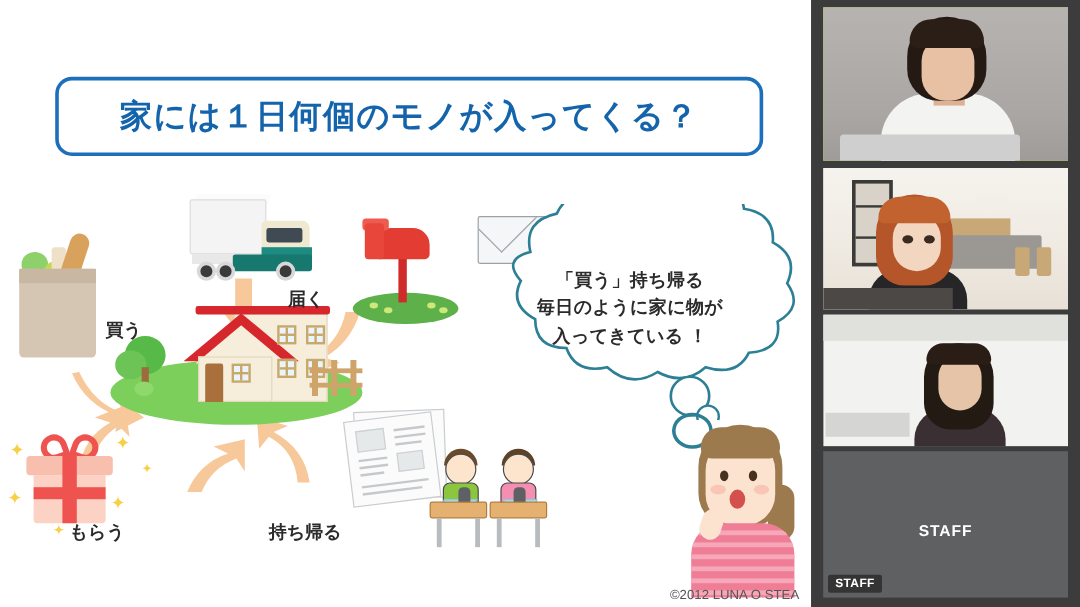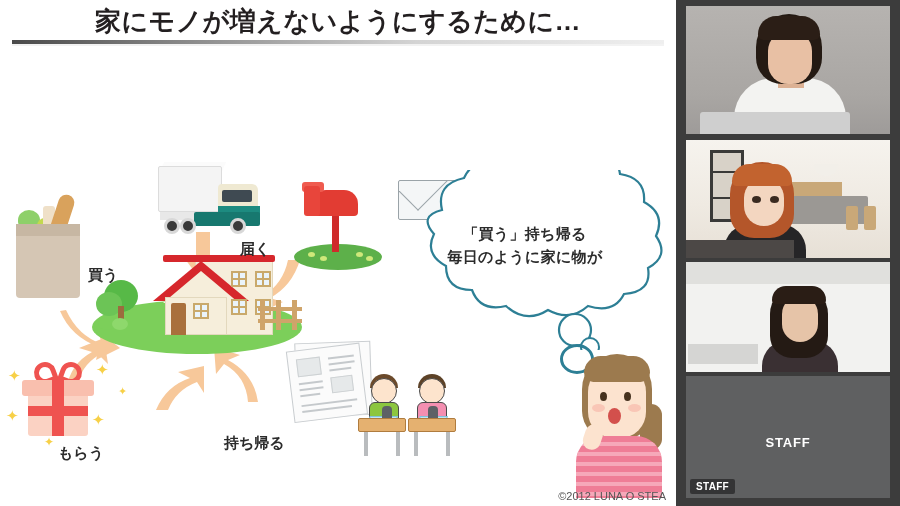--- a/index.html
+++ b/index.html
@@ -438,26 +438,24 @@
     font-size: 13px; font-weight: bold; letter-spacing: .8px;
   }
 </style>
 </head>
 <body>
 
 <div id="app">
 
   <div class="slide">
 
-    <div class="slide-title-wrap">
-      <div class="slide-title">家にモノが増えないようにするために…</div>
-      <div class="title-rule"></div>
-      <div class="title-rule2"></div>
+
+    <div class="q-box">
+      <span class="q-text">家には１日何個のモノが入ってくる？</span>
     </div>
-
 
     <div class="diagram">
 
       <svg width="676" height="366" style="position:absolute;left:0;top:0;">
         <g fill="#f7c89a">
 
           <path d="M66,170 q12,26 36,34 l-4,-13 l22,17 l-24,12 l3,-13 q-28,-10 -39,-36 z"></path>
 
           <path d="M196,92 l14,0 l0,30 l11,-3 l-18,24 l-18,-24 l11,3 z"></path>
 
@@ -583,35 +581,36 @@
         <div class="bow-l"></div>
         <div class="bow-r"></div>
         <div class="gift-body"></div>
         <div class="gift-lid"></div>
         <div class="gift-ribbon-v"></div>
         <div class="gift-ribbon-h"></div>
       </div>
 
       <span class="lbl" style="left:88px;  top:126px;">買う</span>
       <span class="lbl" style="left:240px; top:100px;">届く</span>
-      <span class="lbl" style="left:58px;  top:304px;">もらう</span>
+      <span class="lbl" style="left:58px;  top:294px;">もらう</span>
       <span class="lbl" style="left:224px; top:294px;">持ち帰る</span>
 
       <div class="bubble">
         <svg width="286" height="180" viewBox="0 0 286 180">
           <path d="M60,40 q-6,-26 22,-32 q10,-22 38,-14 q16,-20 44,-10 q20,-16 42,-2 q28,-4 32,22
                    q26,4 24,28 q22,12 12,34 q14,20 -8,32 q4,24 -24,26 q-10,20 -36,12
                    q-18,16 -40,4 q-22,14 -42,-4 q-26,6 -34,-16 q-26,0 -26,-24
                    q-22,-12 -12,-32 q-16,-18 8,-24 z" fill="#ffffff" stroke="#2d7f95" stroke-width="2.2"></path>
           <circle cx="193" cy="160" r="16" fill="#ffffff" stroke="#2d7f95" stroke-width="2.2"></circle>
           <circle cx="208" cy="177" r="9" fill="#ffffff" stroke="#2d7f95" stroke-width="2"></circle>
         </svg>
         <div class="bubble-text">
           <div>「買う」持ち帰る</div>
           <div>毎日のように家に物が</div>
+          <div>入ってきている ！</div>
         </div>
       </div>
 
       <div class="woman">
         <div class="think-o1"></div>
         <div class="think-o2"></div>
         <div class="think-o3"></div>
         <div class="w-hair-back"></div>
         <div class="w-pony"></div>
         <div class="w-face"></div>

